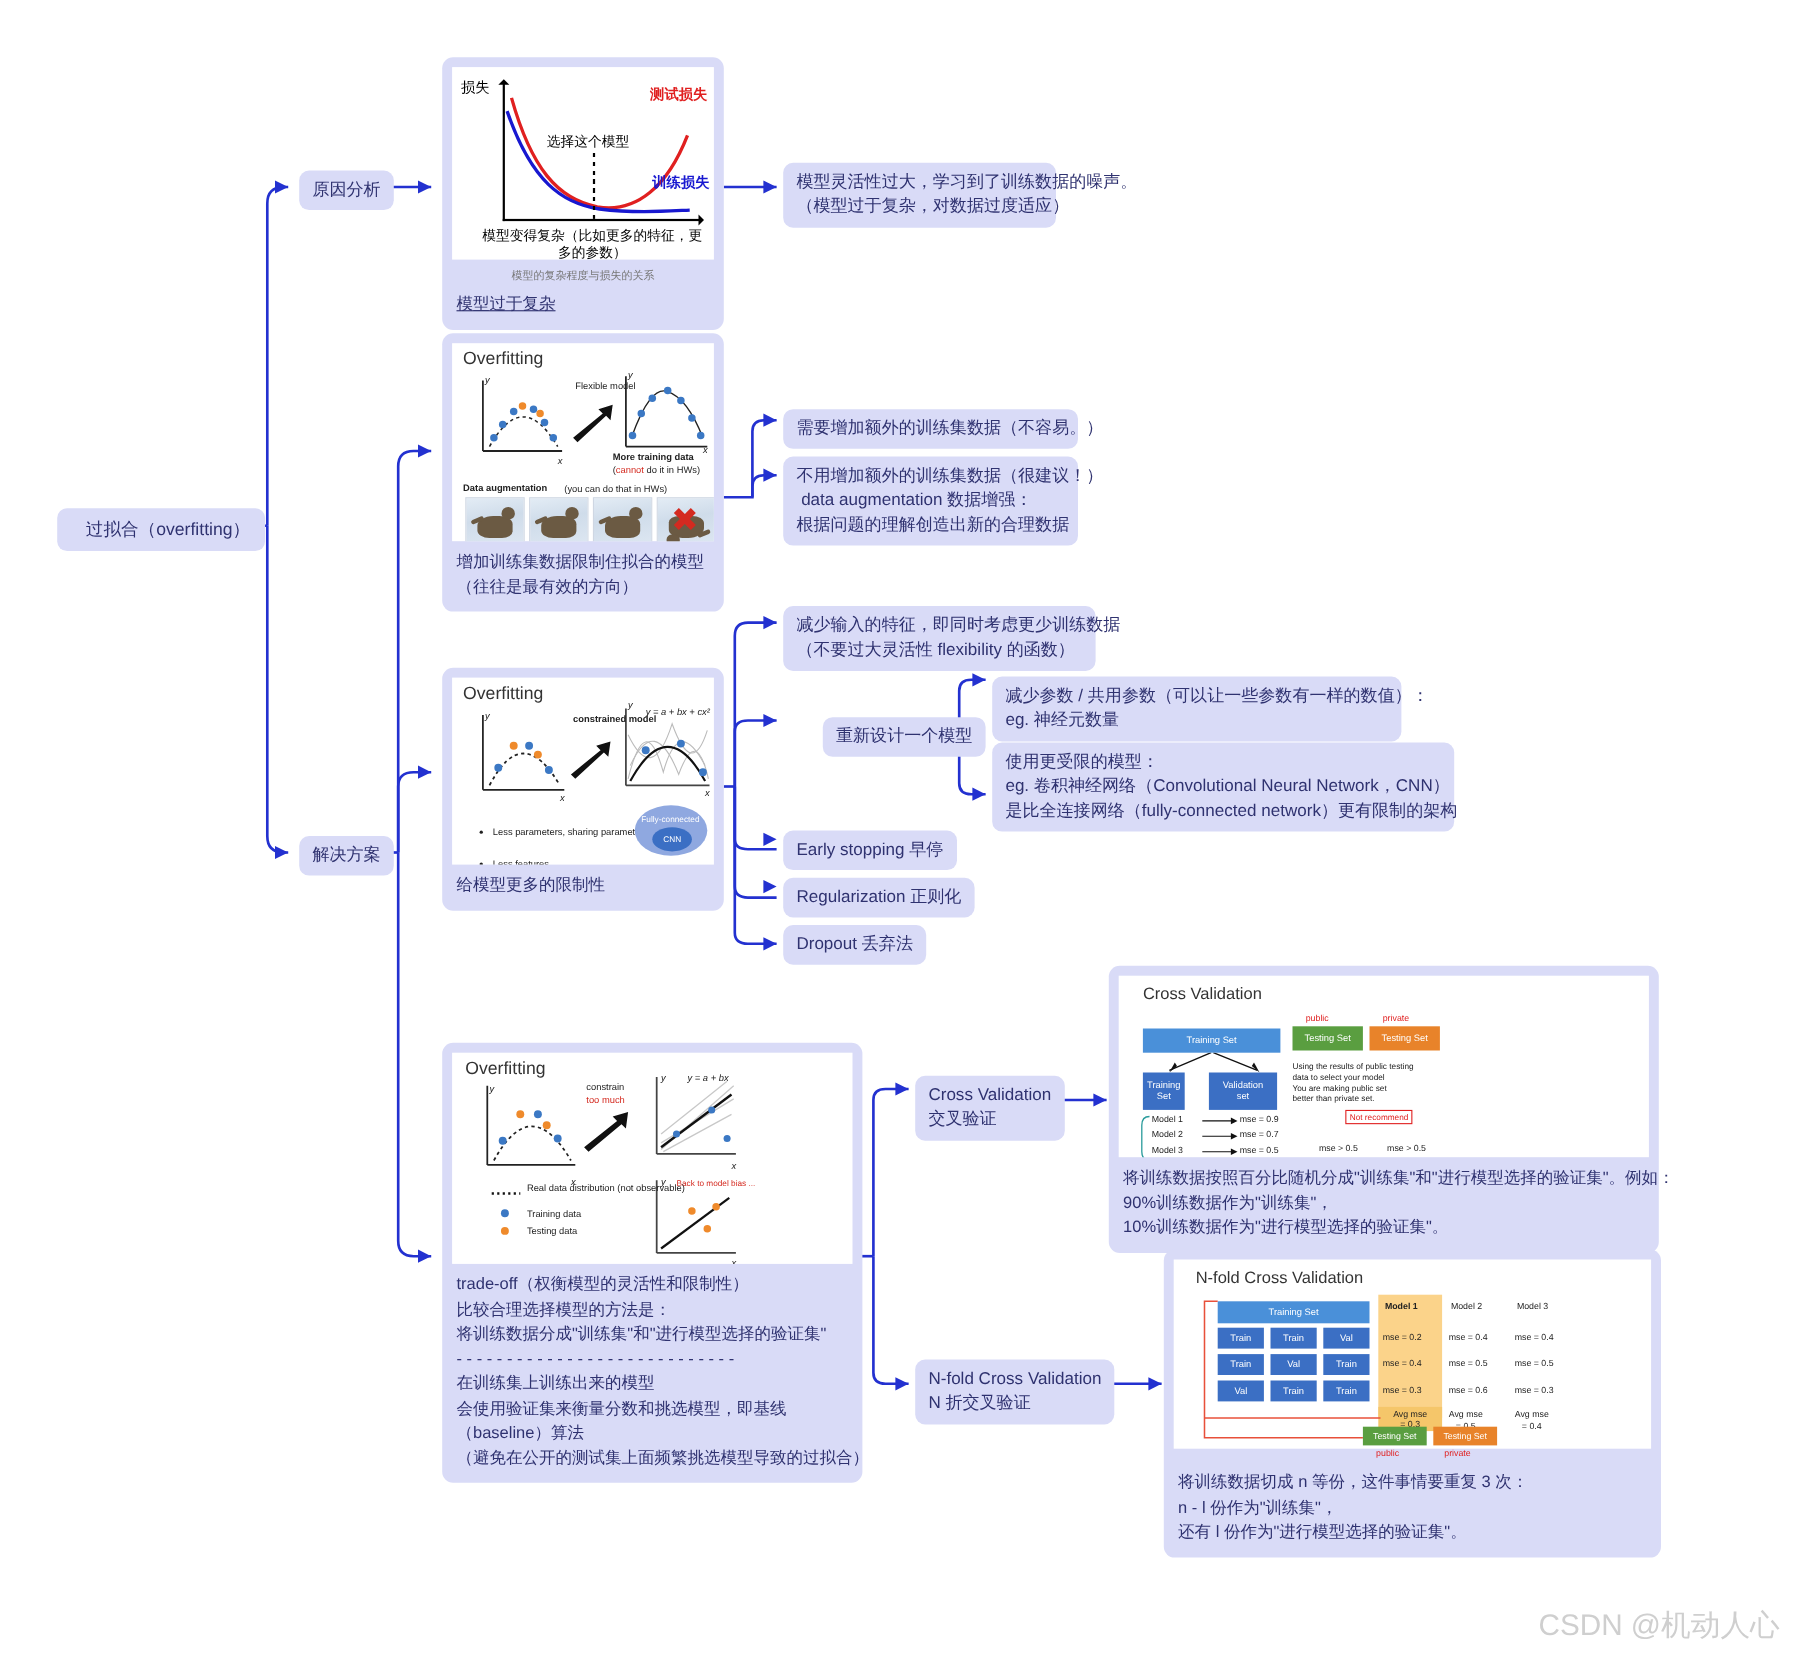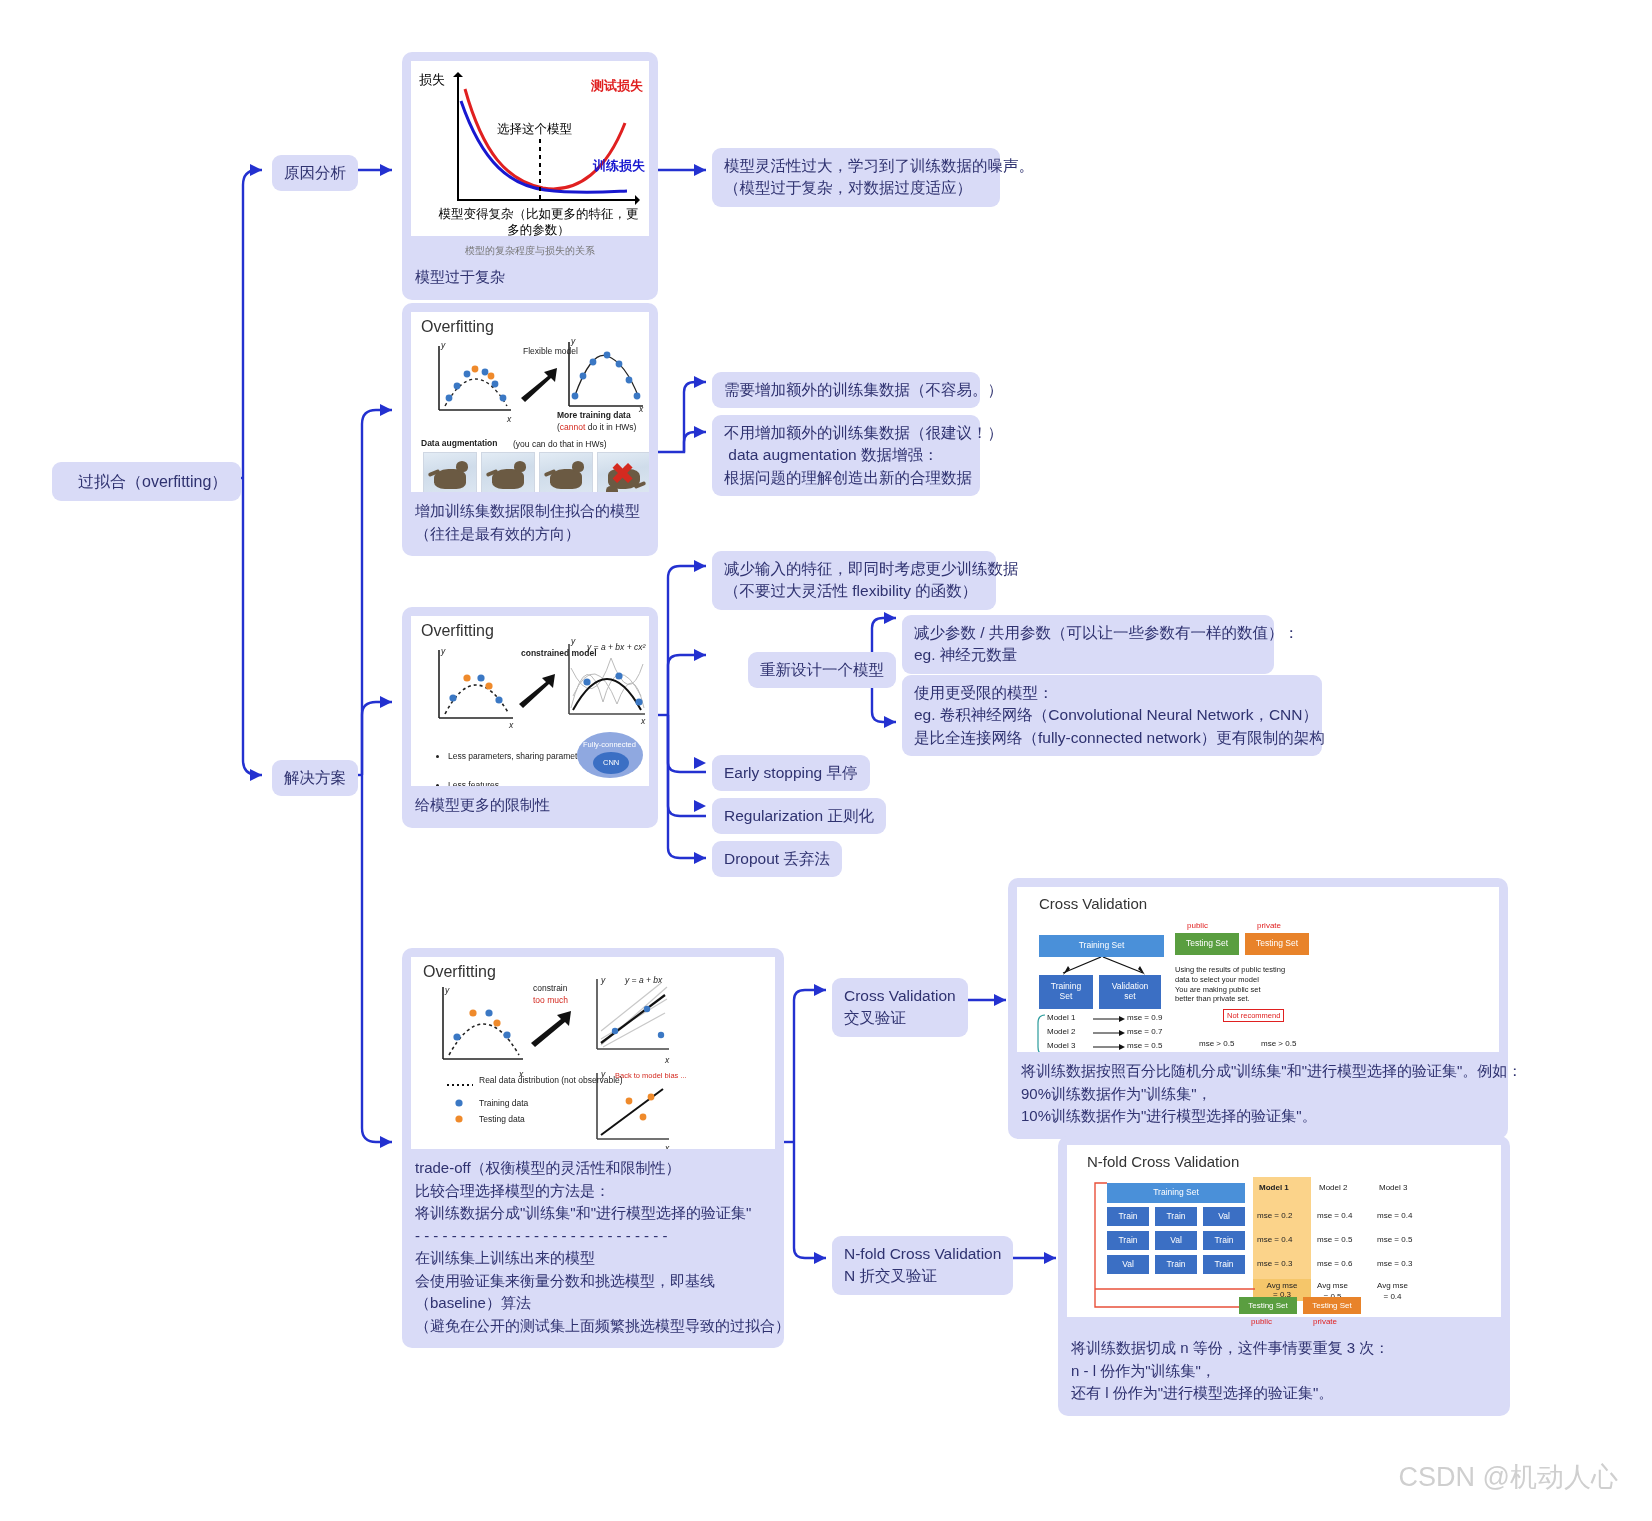--- a/index.html
+++ b/index.html
@@ -135,41 +135,41 @@
       <polygon points="1056,1258 1044,1252 1044,1264"></polygon>
     </g>
   </svg>
 
   <div class="pill root" style="left:52px;top:462px;padding-left:26px;">过拟合（overfitting）</div>
 
   <div class="pill" style="left:272px;top:155px;">原因分析</div>
 
   <div class="pill" style="left:272px;top:760px;">解决方案</div>
 
-  <div class="card" style="left:402px;top:52px;width:256px;">
+  <div class="card" style="left:402px;top:52px;width:256px;text-decoration:underline;">
     <div class="frame lossbox">
       <div class="axis-v"></div>
       <div class="axis-h"></div>
       <svg width="238" height="175" style="position:absolute;left:0;top:0;">
         <path d="M54 28 C72 92,96 120,132 127 C168 133,196 108,214 62" fill="none" stroke="#e02020" stroke-width="3"></path>
         <path d="M50 40 C72 104,100 124,134 129 C166 133,194 131,216 130" fill="none" stroke="#1818d0" stroke-width="3"></path>
       </svg>
       <div class="lbl-loss">损失</div>
       <div class="lbl-test">测试损失</div>
       <div class="lbl-train">训练损失</div>
       <div class="lbl-pick">选择这个模型</div>
       <div class="dotline"></div>
       <div class="xcap">模型变得复杂（比如更多的特征，更
 多的参数）</div>
     </div>
     <div class="subcap">模型的复杂程度与损失的关系</div>
     <div class="cap" style="margin-top:22px;">模型过于复杂</div>
   </div>
 
-  <div class="pill" style="left:712px;top:148px;width:288px;">模型灵活性过大，学习到了训练数据的噪声。
+  <div class="pill" style="left:712px;top:148px;width:248px;">模型灵活性过大，学习到了训练数据的噪声。
 （模型过于复杂，对数据过度适应）</div>
 
   <div class="card" style="left:402px;top:303px;width:256px;">
     <div class="frame" style="height:180px;">
       <div class="ofhead" style="left:10px;top:6px;">Overfitting</div>
       <svg width="238" height="120" style="position:absolute;left:0;top:20px;">
 
         <line x1="28" y1="14" x2="28" y2="78" stroke="#222" stroke-width="1.6"></line>
         <line x1="28" y1="78" x2="100" y2="78" stroke="#222" stroke-width="1.6"></line>
         <path d="M34 74 Q64 20,96 74" fill="none" stroke="#222" stroke-width="1.4" stroke-dasharray="3 3"></path>
@@ -385,21 +385,21 @@
   <div class="card" style="left:1008px;top:878px;width:500px;">
     <div class="frame" style="height:165px;">
       <div class="ofhead" style="left:22px;top:8px;font-size:15px;">Cross Validation</div>
       <div class="bx blue-l" style="left:22px;top:48px;width:125px;height:22px;">Training Set</div>
       <svg width="150" height="20" style="position:absolute;left:22px;top:70px;">
         <line x1="62" y1="0" x2="24" y2="16" stroke="#111" stroke-width="1.2"></line>
         <line x1="64" y1="0" x2="104" y2="16" stroke="#111" stroke-width="1.2"></line>
         <polygon points="24,18 31,12 29,9" fill="#111"></polygon>
           <polygon points="106,18 99,12 101,9" fill="#111"></polygon>
       </svg>
-      <div class="bx blue-d" style="left:22px;top:88px;width:54px;height:34px;white-space:pre;">Training
+      <div class="bx blue-d" style="left:22px;top:88px;width:38px;height:34px;white-space:pre;">Training
 Set</div>
       <div class="bx blue-d" style="left:82px;top:88px;width:62px;height:34px;white-space:pre;">Validation
 set</div>
 
       <div class="lblred" style="left:170px;top:34px;">public</div>
       <div class="lblred" style="left:240px;top:34px;">private</div>
       <div class="bx green" style="left:158px;top:46px;width:64px;height:22px;">Testing Set</div>
       <div class="bx orange" style="left:228px;top:46px;width:64px;height:22px;">Testing Set</div>
       <div class="txt75" style="left:158px;top:78px;width:150px;white-space:pre;">Using the results of public testing
 data to select your model

